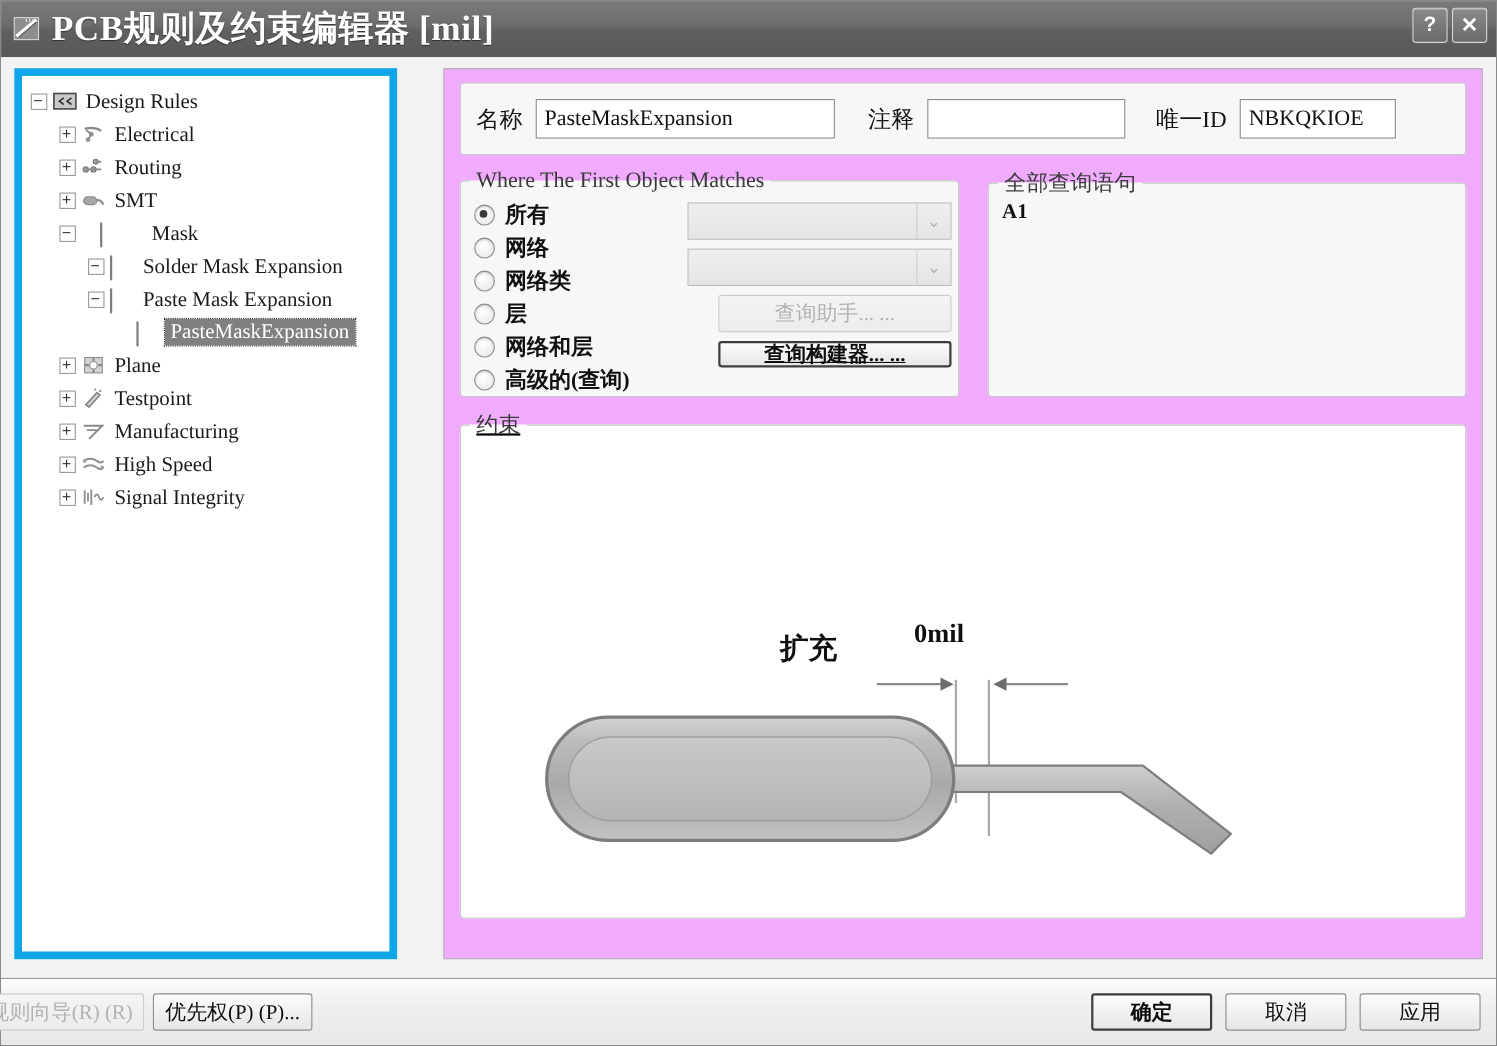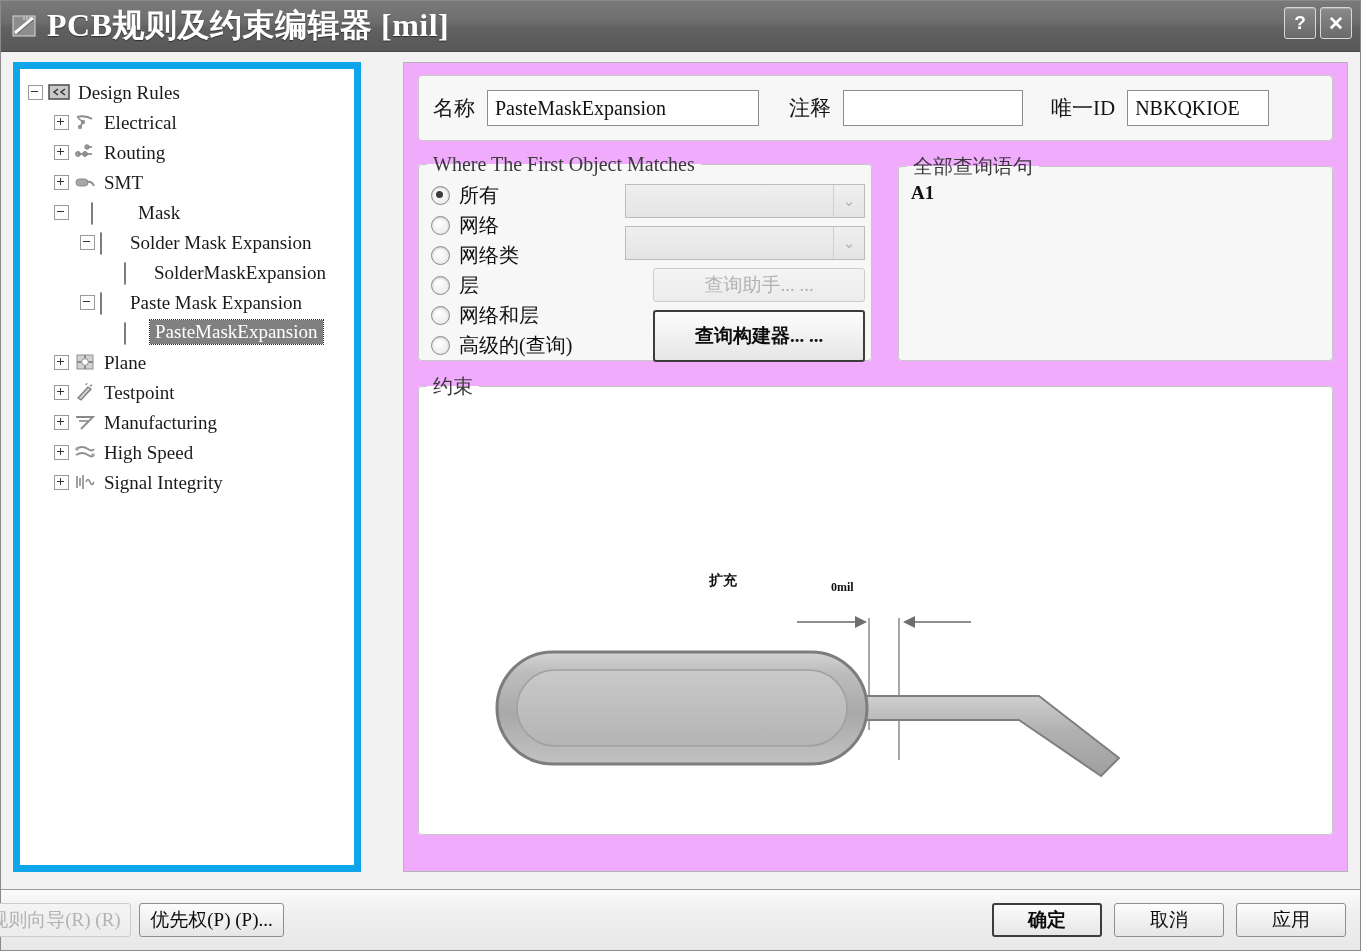--- a/index.html
+++ b/index.html
@@ -144,21 +144,21 @@
     font-size:20px;color:#3a3a3a;
     padding:0 6px;margin-left:8px;
   }
   .matchbox{width:452px;flex:0 0 452px;height:206px;position:relative;}
   .querybox{flex:1 1 auto;height:206px;position:relative;}
   .qtext{
     font-size:19px;font-weight:bold;color:#101010;
     padding:2px 0 0 12px;
     font-family:"Liberation Serif","DejaVu Serif",serif;
   }
-  .radios{position:absolute;left:12px;top:4px;}
+  .radios{position:absolute;left:12px;top:4px;font-weight:bold;}
   .radio{display:flex;align-items:center;height:30px;font-size:20px;color:#101010;}
   .rdot{
     width:17px;height:17px;border-radius:50%;
     border:1px solid #8a8a8a;
     background:radial-gradient(circle at 40% 35%,#ffffff,#e6e6e6);
     margin-right:9px;flex:0 0 17px;position:relative;
     box-shadow:inset 0 1px 2px rgba(0,0,0,.18);
   }
   .rdot.on::after{
     content:"";position:absolute;left:4px;top:4px;width:7px;height:7px;
@@ -191,29 +191,30 @@
   .btn.disabled{
     color:#b2b2b2;border-color:#cccccc;
     background:linear-gradient(180deg,#f4f4f4,#ececec);
     cursor:default;
   }
   .btn.focus{
     border:2px solid #3c3c3c;
     font-weight:bold;
   }
   .helperbtn{width:212px;height:34px;margin-left:28px;margin-bottom:8px;}
-  .builderbtn{width:212px;height:52px;margin-left:28px;}
+  .builderbtn{width:212px;height:24px;margin-left:28px;text-decoration:underline;}
   
   .constraint{
     margin-top:12px;height:460px;position:relative;
     background:#ffffff;
+    text-decoration:underline;
   }
   .diagram{position:absolute;left:0;top:0;width:100%;height:100%;}
   .diaglabel{
-    position:absolute;font-size:14px;color:#101010;font-weight:600;
+    position:absolute;font-size:26px;color:#101010;font-weight:600;
     font-family:"Liberation Serif","DejaVu Serif",serif;
   }
   
   .bottombar{
     flex:0 0 61px;height:61px;
     border-top:1px solid #9a9a9a;
     background:linear-gradient(180deg,#fbfbfb 0%,#efefef 40%,#e8e8e8 100%);
     display:flex;align-items:center;
     padding:0 12px;
     box-sizing:border-box;
@@ -295,25 +296,20 @@
           <div class="tnode" style="padding-left: 26px; gap: 17px;">
             <span class="expander "></span>
             <span class="ico"><span class="pad-ico"></span></span>
             <span class="lbl">Mask</span>
           </div>
           <div class="tnode" style="padding-left: 52px;">
             <span class="expander "></span>
             <span class="ico"><span class="pad-ico"></span></span>
             <span class="lbl">Solder Mask Expansion</span>
           </div>
-          <div class="tnode" style="padding-left: 78px;">
-            <span class="expander none"></span>
-            <span class="ico"><span class="pad-ico"></span></span>
-            <span class="lbl">SolderMaskExpansion</span>
-          </div>
           <div class="tnode" style="padding-left: 52px;">
             <span class="expander "></span>
             <span class="ico"><span class="pad-ico"></span></span>
             <span class="lbl">Paste Mask Expansion</span>
           </div>
           <div class="tnode sel" style="padding-left: 78px;">
             <span class="expander none"></span>
             <span class="ico"><span class="pad-ico"></span></span>
             <span class="lbl">PasteMaskExpansion</span>
           </div>
@@ -425,21 +421,21 @@
         <fieldset class="querybox">
           <legend>全部查询语句</legend>
           <div class="qtext">A1</div>
         </fieldset>
       </div>
 
       <fieldset class="constraint">
         <legend>约束</legend>
         <div class="diagram">
           <div class="diaglabel" style="left:290px;top:172px">扩充</div>
-          <div class="diaglabel" style="left:412px;top:180px;font-size:12px">0mil</div>
+          <div class="diaglabel" style="left:412px;top:164px;font-size:24px">0mil</div>
           <svg width="900" height="440" viewBox="0 0 900 440">
             <defs>
               <linearGradient id="padg" x1="0" y1="0" x2="0" y2="1">
                 <stop offset="0%" stop-color="#d4d4d4"></stop>
                 <stop offset="18%" stop-color="#bdbdbd"></stop>
                 <stop offset="55%" stop-color="#a9a9a9"></stop>
                 <stop offset="100%" stop-color="#c2c2c2"></stop>
               </linearGradient>
               <linearGradient id="ing" x1="0" y1="0" x2="0" y2="1">
                 <stop offset="0%" stop-color="#c9c9c9"></stop>

